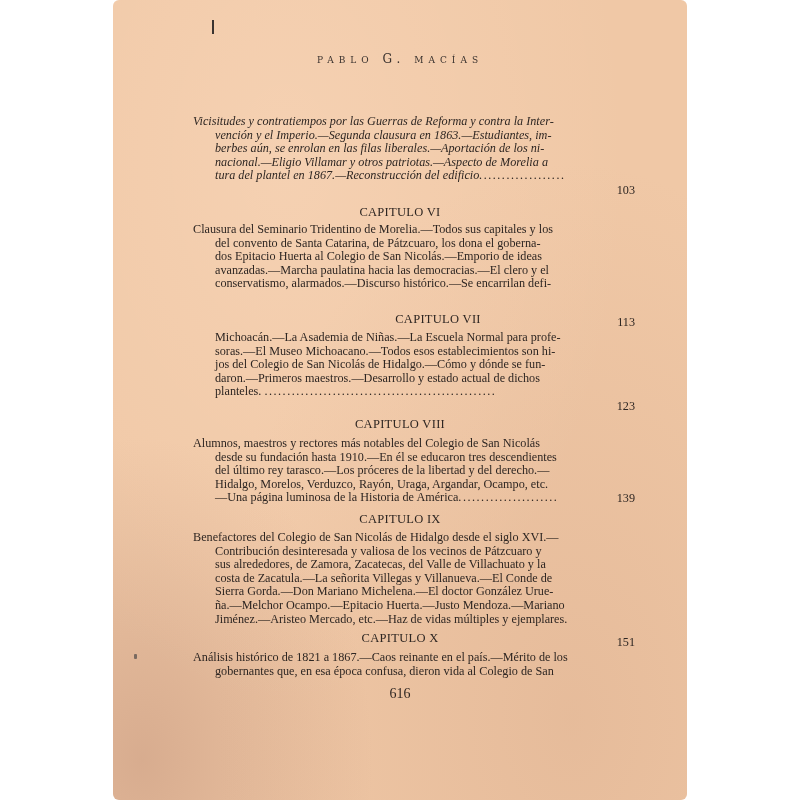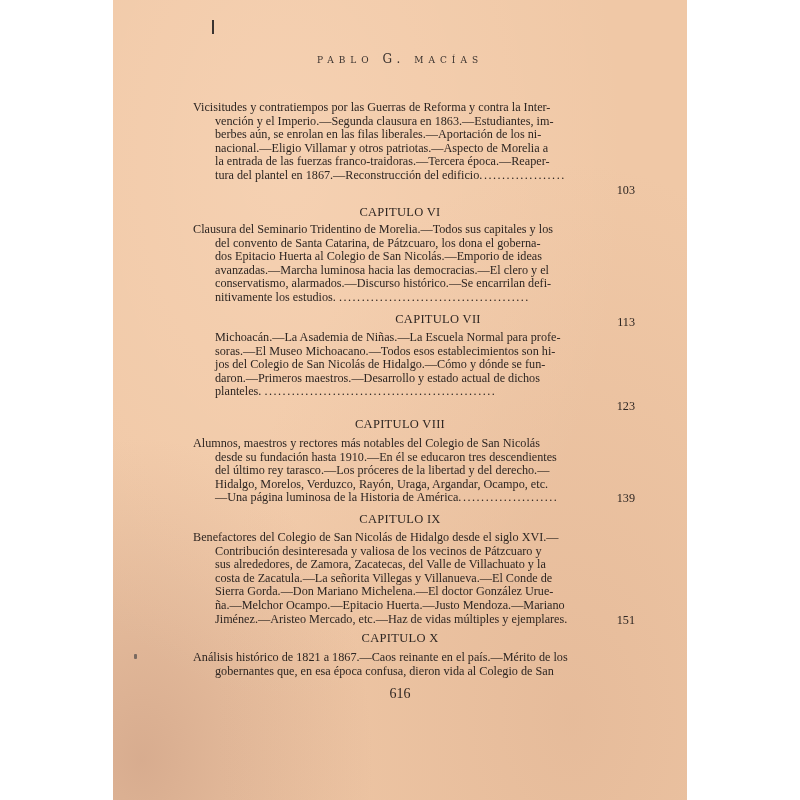--- a/index.html
+++ b/index.html
@@ -8,20 +8,21 @@
       font-family: "DejaVu Serif", "Liberation Serif", serif;
     }
     .page {
       position: absolute; left: 113px; top: 0; width: 574px; height: 800px;
       background: #f0c8a6;
       background-image:
         radial-gradient(ellipse at 30% 20%, rgba(255,225,200,0.35), rgba(0,0,0,0) 60%),
         radial-gradient(ellipse at 80% 90%, rgba(200,150,120,0.25), rgba(0,0,0,0) 55%),
         radial-gradient(ellipse at 5% 95%, rgba(170,120,100,0.35), rgba(0,0,0,0) 30%);
       color: #2e2622;
+      border-radius: 6px;
     }
     .mark-top {
       position: absolute; left: 99px; top: 20px; width: 2px; height: 14px; background: #3a3330;
     }
     .mark-left {
       position: absolute; left: 21px; top: 654px; width: 3px; height: 5px; background: #7a6a60; border-radius: 1px;
     }
     .running-head {
       position: absolute; left: 0; width: 574px; top: 52px; text-align: center;
       font-size: 12px; letter-spacing: 5px; color: #3a322e;
@@ -56,38 +57,36 @@
 <div class="page">
   <div class="mark-top"></div>
   <div class="mark-left"></div>
 
   <div class="running-head">
     <span style="text-transform:uppercase;font-size:9px;">Pablo</span>
     <span>G.</span>
     <span style="text-transform:uppercase;font-size:9px;">Macías</span>
   </div>
 
-  <div class="entry" style="top:101px;">
+  <div class="entry" style="top:115px;font-style:italic;">
     <span class="line">Vicisitudes y contratiempos por las Guerras de Reforma y contra la Inter-</span>
     <span class="line indent">vención y el Imperio.—Segunda clausura en 1863.—Estudiantes, im-</span>
     <span class="line indent">berbes aún, se enrolan en las filas liberales.—Aportación de los ni-</span>
     <span class="line indent">nacional.—Eligio Villamar y otros patriotas.—Aspecto de Morelia a</span>
-    <span class="line indent">la entrada de las fuerzas franco-traidoras.—Tercera época.—Reaper-</span>
     <span class="line indent last"><span>tura del plantel en 1867.—Reconstrucción del edificio</span><span class="dots">...................</span></span>
   </div>
   <div class="pagenum" style="top:183px;">103</div>
 
   <div class="chapter-title" style="top:205px;">CAPITULO VI</div>
   <div class="entry" style="top:223px;">
     <span class="line">Clausura del Seminario Tridentino de Morelia.—Todos sus capitales y los</span>
     <span class="line indent">del convento de Santa Catarina, de Pátzcuaro, los dona el goberna-</span>
     <span class="line indent">dos Epitacio Huerta al Colegio de San Nicolás.—Emporio de ideas</span>
-    <span class="line indent">avanzadas.—Marcha luminosa hacia las democracias.—El clero y el</span>
+    <span class="line indent">avanzadas.—Marcha paulatina hacia las democracias.—El clero y el</span>
     <span class="line indent">conservatismo, alarmados.—Discurso histórico.—Se encarrilan defi-</span>
-    <span class="line indent last"><span>nitivamente los estudios.</span> <span class="dots">..........................................</span></span>
   </div>
   <div class="pagenum" style="top:291px;margin-top:24px;">113</div>
 
   <div class="chapter-title" style="top:312px;padding-left:38px;">CAPITULO VII</div>
   <div class="entry" style="top:331px;">
     <span class="line indent">Michoacán.—La Asademia de Niñas.—La Escuela Normal para profe-</span>
     <span class="line indent">soras.—El Museo Michoacano.—Todos esos establecimientos son hi-</span>
     <span class="line indent">jos del Colegio de San Nicolás de Hidalgo.—Cómo y dónde se fun-</span>
     <span class="line indent">daron.—Primeros maestros.—Desarrollo y estado actual de dichos</span>
     <span class="line indent last"><span>planteles.</span> <span class="dots">...................................................</span></span>
@@ -107,21 +106,21 @@
   <div class="chapter-title" style="top:512px;">CAPITULO IX</div>
   <div class="entry" style="top:531px;">
     <span class="line">Benefactores del Colegio de San Nicolás de Hidalgo desde el siglo XVI.—</span>
     <span class="line indent">Contribución desinteresada y valiosa de los vecinos de Pátzcuaro y</span>
     <span class="line indent">sus alrededores, de Zamora, Zacatecas, del Valle de Villachuato y la</span>
     <span class="line indent">costa de Zacatula.—La señorita Villegas y Villanueva.—El Conde de</span>
     <span class="line indent">Sierra Gorda.—Don Mariano Michelena.—El doctor González Urue-</span>
     <span class="line indent">ña.—Melchor Ocampo.—Epitacio Huerta.—Justo Mendoza.—Mariano</span>
     <span class="line indent">Jiménez.—Aristeo Mercado, etc.—Haz de vidas múltiples y ejemplares.</span>
   </div>
-  <div class="pagenum" style="top:613px;">151</div>
+  <div class="pagenum" style="top:635px;">151</div>
 
   <div class="chapter-title" style="top:631px;">CAPITULO X</div>
   <div class="entry" style="top:651px;">
     <span class="line">Análisis histórico de 1821 a 1867.—Caos reinante en el país.—Mérito de los</span>
     <span class="line indent">gobernantes que, en esa época confusa, dieron vida al Colegio de San</span>
   </div>
 
   <div class="folio">616</div>
 </div>
 

